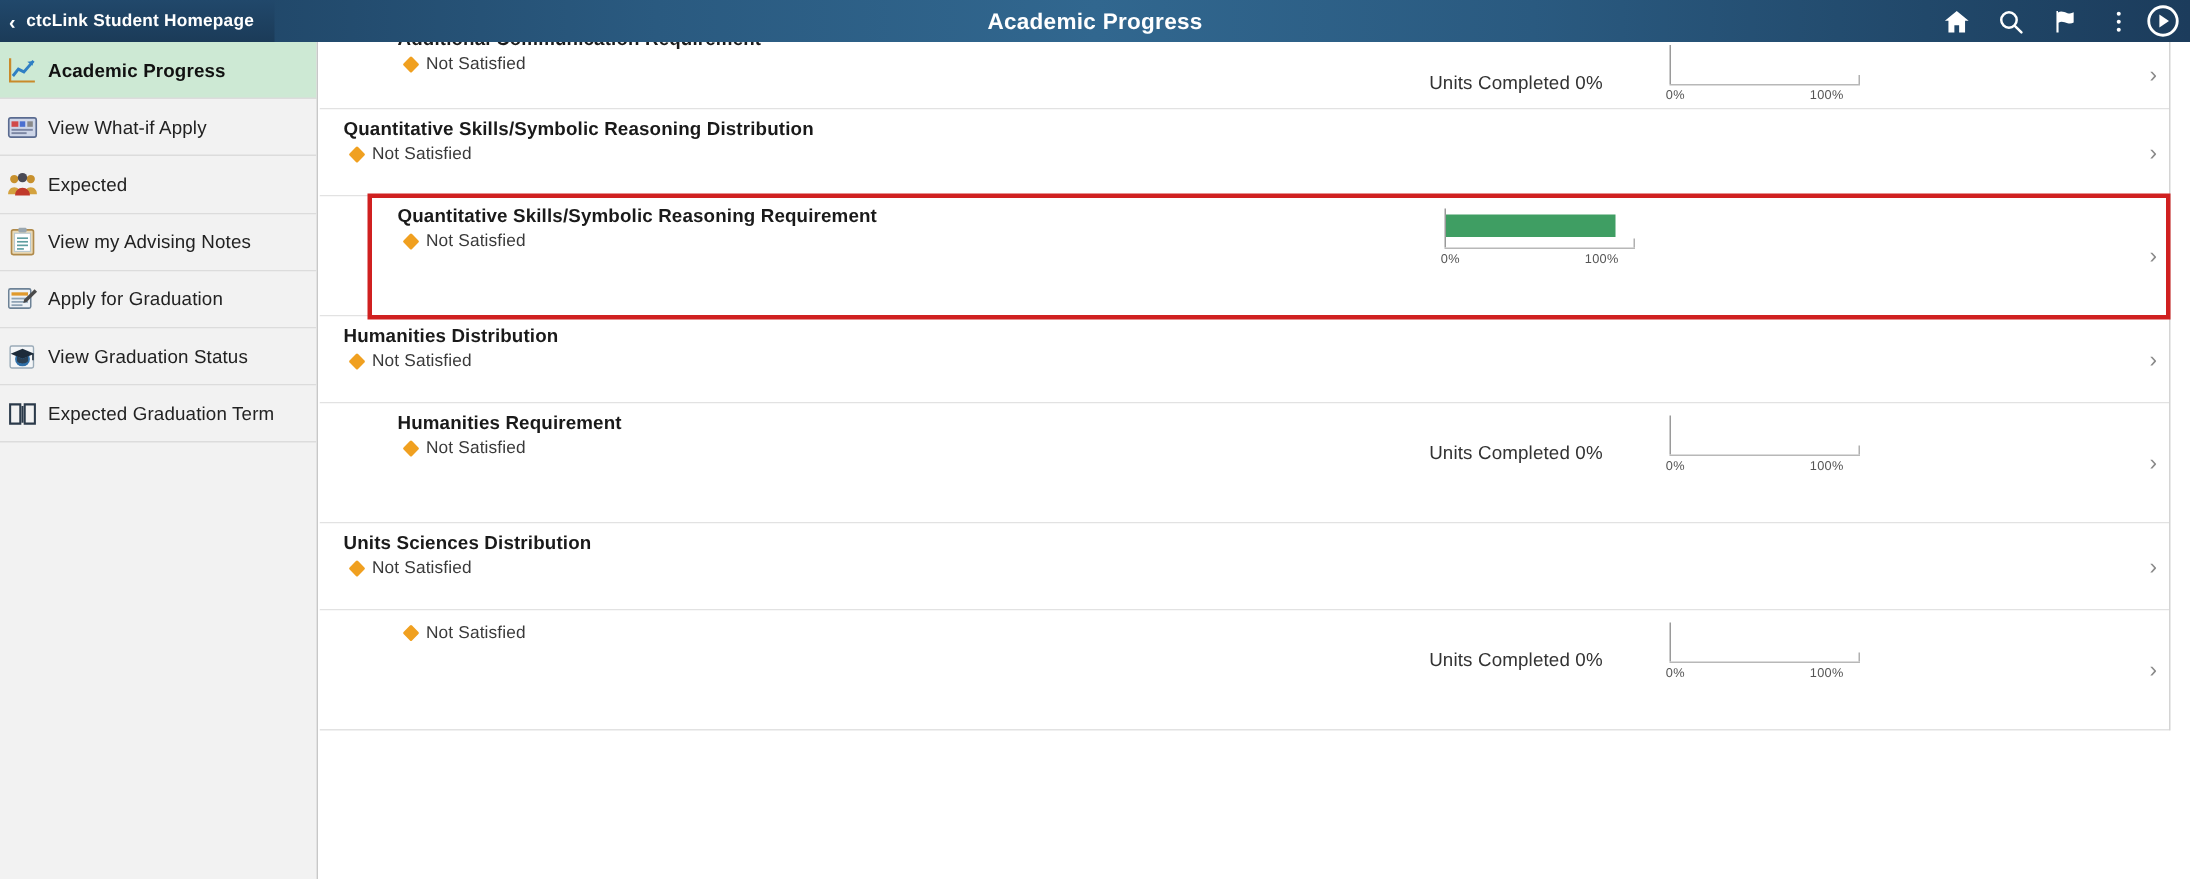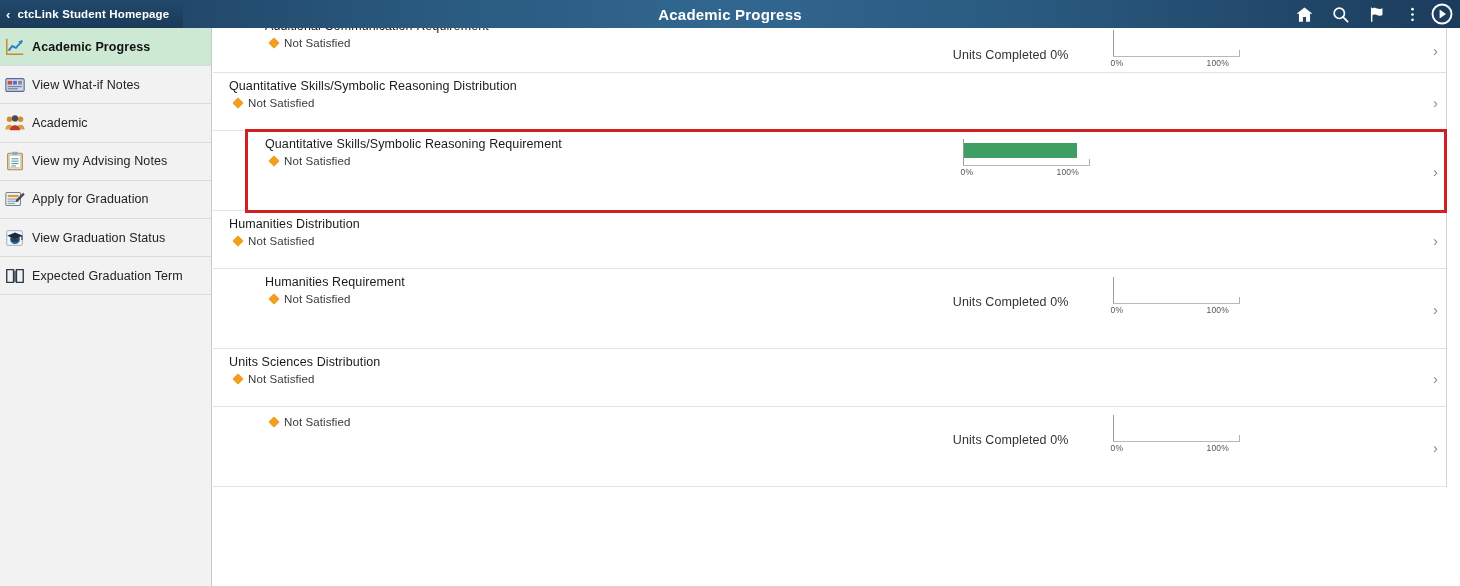--- a/index.html
+++ b/index.html
@@ -135,21 +135,21 @@
   .req-row.lvl0 { padding-left: 16px; }
   .req-row.lvl1 { padding-left: 52px; }
   .req-row.tall { min-height: 80px; }
   .req-row.clipped { min-height: 0; padding-top: 0; }
 
   .req-textblock {
     width: 330px; min-width: 330px;
   }
   .req-title {
     font-size: 12.5px;
-    font-weight: normal;
+    font-weight: bold;
     color: #1a1a1a;
     letter-spacing: .1px;
     line-height: 15px;
     white-space: nowrap;
   }
   .req-status {
     display: flex; align-items: center;
     margin-top: 3px;
     padding-left: 5px;
   }
@@ -305,35 +305,35 @@
     <span class="nav-ico">
       <svg width="22" height="22" viewBox="0 0 24 24">
         <rect x="2" y="5" width="20" height="14" rx="1.5" fill="#ced6e8" stroke="#5a6b90" stroke-width="1.2"></rect>
         <rect x="4" y="7.5" width="5" height="4" fill="#d04a4a"></rect>
         <rect x="10" y="7.5" width="4" height="4" fill="#4a6fd0"></rect>
         <rect x="15.5" y="7.5" width="4" height="4" fill="#8a8a8a"></rect>
         <rect x="4" y="13" width="15.5" height="1.4" fill="#7b86a3"></rect>
         <rect x="4" y="15.4" width="11" height="1.4" fill="#7b86a3"></rect>
       </svg>
     </span>
-    <span class="nav-label">View What-if Notes</span>
+    <span class="nav-label">View What-if Apply</span>
   </div>
 
   <div class="nav-item">
     <span class="nav-ico">
       <svg width="22" height="22" viewBox="0 0 24 24">
         <circle cx="6" cy="8" r="3" fill="#c8912e"></circle>
         <path d="M1.5 19c0-3 2-5 4.5-5s4.5 2 4.5 5z" fill="#d4a23e"></path>
         <circle cx="18" cy="8" r="3" fill="#c8912e"></circle>
         <path d="M13.5 19c0-3 2-5 4.5-5s4.5 2 4.5 5z" fill="#d4a23e"></path>
         <circle cx="12" cy="7" r="3.4" fill="#4a4a55"></circle>
         <path d="M6.6 20c0-3.3 2.4-5.6 5.4-5.6s5.4 2.3 5.4 5.6z" fill="#c0392b"></path>
       </svg>
     </span>
-    <span class="nav-label">Academic</span>
+    <span class="nav-label">Expected</span>
   </div>
 
   <div class="nav-item">
     <span class="nav-ico">
       <svg width="22" height="22" viewBox="0 0 24 24">
         <rect x="4" y="3.5" width="16" height="18" rx="1.4" fill="#e8d9b8" stroke="#b08a4a" stroke-width="1.2"></rect>
         <rect x="6.2" y="6" width="11.6" height="13.2" fill="#ffffff" stroke="#b9c9cf" stroke-width="0.8"></rect>
         <rect x="9" y="2" width="6" height="3.4" rx="1" fill="#9aa7b0"></rect>
         <g fill="#5f9ea0">
             <rect x="8" y="9" width="8" height="1.2"></rect>

